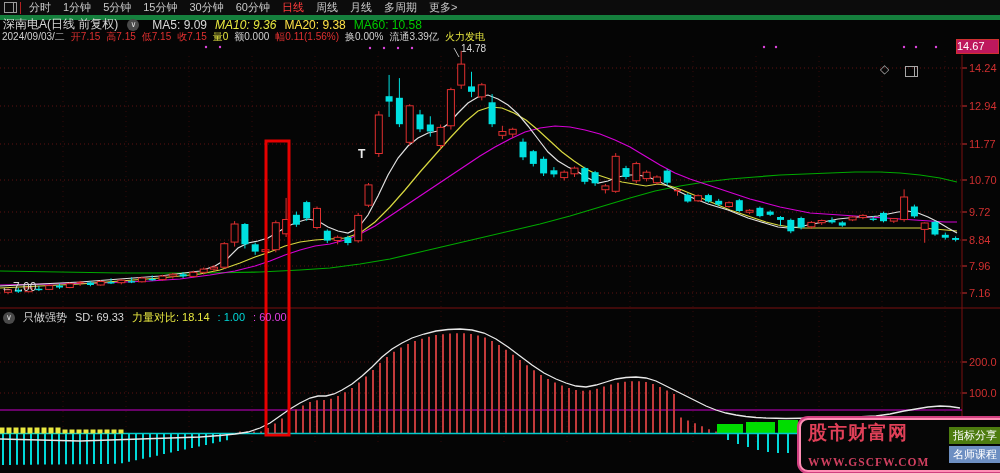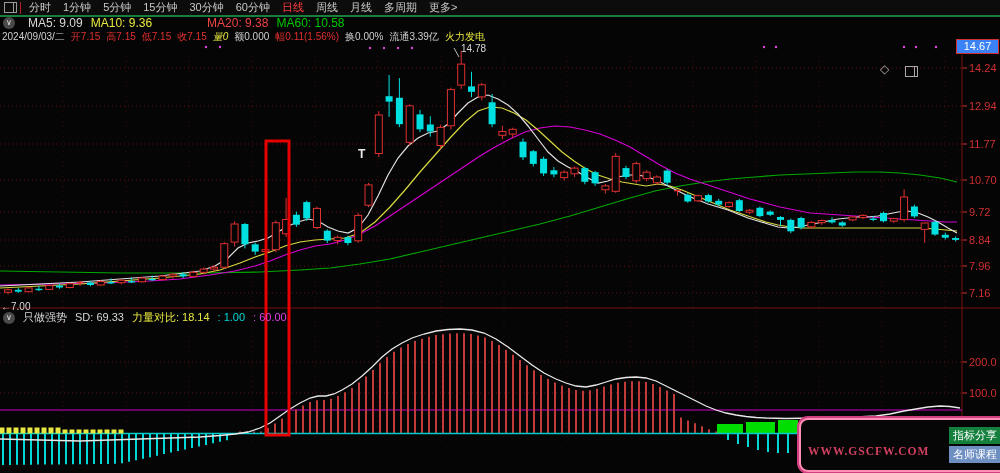--- a/index.html
+++ b/index.html
@@ -1,81 +1,82 @@
 <!DOCTYPE html>
 <html><head>
 <meta charset="utf-8">
 <style>
   html,body{margin:0;padding:0;background:#000;}
   .app{position:relative;width:1000px;height:473px;background:#050505;overflow:hidden;
        font-family:"Liberation Sans",sans-serif;}
   
   .menubar{position:absolute;top:0;left:0;width:1000px;height:15px;background:#0c0c0c;
-           border-bottom:2px solid #15803d;display:flex;align-items:center;font-size:11px;color:#c9c9c9;z-index:30;}
+           border-bottom:5px solid #15803d;display:flex;align-items:center;font-size:11px;color:#c9c9c9;z-index:30;}
   .mitem{padding:0 6px;white-space:nowrap;cursor:default;}
   .mitem.active{color:#ff3c3c;}
   .menu-right{margin-left:auto;display:flex;}
   .menu-right .mitem{border-left:1px solid #5a1010;padding:0 8px;}
   .win-icon{width:11px;height:9px;border:1px solid #9a9a9a;margin:0 3px 0 4px;display:inline-block;position:relative;}
   .win-icon i{position:absolute;right:2px;top:0;bottom:0;width:0;border-left:1px solid #9a9a9a;}
   .sep-strong{width:1px;height:12px;background:#b02020;margin-right:2px;}
   
   .row2{position:absolute;top:16px;left:3px;display:flex;align-items:center;font-size:12px;
         color:#d8d8d8;gap:9px;z-index:30;white-space:nowrap;}
   .row3{position:absolute;top:30px;left:2px;display:flex;font-size:10px;gap:6px;z-index:30;white-space:nowrap;}
   .circle-icon{width:12px;height:12px;border-radius:50%;background:#4a4a4a;color:#e0e0e0;
                font-size:8px;line-height:11px;text-align:center;display:inline-block;}
   
   #chart-svg{position:absolute;top:0;left:0;z-index:10;}
   #chart-svg text{font-family:"Liberation Sans",sans-serif;}
-  .pricebox{position:absolute;left:956px;top:39px;width:41px;height:13px;background:#3b82f6;
-            border:1px solid #d03030;color:#fff;font-size:11px;line-height:13px;text-align:center;z-index:30;}
+  .pricebox{position:absolute;left:956px;top:39px;width:41px;height:13px;background:#be185d;
+            border:1px solid #d03030;color:#fff;font-size:11px;line-height:13px;z-index:30;}
   .t-marker{position:absolute;left:358px;top:147px;color:#e8e8e8;font-size:12px;font-weight:bold;z-index:20;}
   .peak-label{position:absolute;left:461px;top:43px;color:#d8d8d8;font-size:10px;z-index:20;}
-  .left-price{position:absolute;left:1px;top:301px;color:#d8d8d8;font-size:10px;z-index:20;}
+  .left-price{position:absolute;left:1px;top:280px;color:#d8d8d8;font-size:12px;z-index:20;}
   .panel-header{position:absolute;left:3px;top:310px;display:flex;gap:8px;align-items:center;
                 font-size:11px;z-index:20;white-space:nowrap;}
   .diamond-icon{position:absolute;left:880px;top:62px;color:#a8a8a8;font-size:12px;z-index:20;}
   .layout-icon{position:absolute;left:905px;top:66px;width:11px;height:9px;border:1px solid #a8a8a8;z-index:20;}
   .layout-icon i{position:absolute;right:2px;top:0;bottom:0;width:0;border-left:1px solid #a8a8a8;}
   
   .watermark{position:absolute;left:799px;top:418px;width:193px;height:46px;background:#060606;
              border:2px solid #ff8fb5;box-shadow:0 0 0 2px #d04080;border-radius:9px;display:flex;
              align-items:center;justify-content:space-between;padding:2px 7px;z-index:40;}
   .wm-title{color:#e04058;font-size:19px;font-weight:bold;letter-spacing:1px;line-height:22px;}
   .wm-url{color:#d04060;font-size:11.5px;font-weight:bold;font-family:"Liberation Serif",serif;letter-spacing:1px;margin-top:12px;}
   .wm-badge{font-size:11px;color:#fff;padding:1px 4px;margin:2px 0;text-align:center;}
-  .wm-badge-pink{background:#15803d;}
+  .wm-badge-pink{background:#4d7c0f;}
   .wm-badge-blue{background:#6d8fc2;}
 </style>
 </head>
 <body>
 
 <div class="app">
 
   <div class="menubar">
     <span class="win-icon">
         <i></i>
       </span>
     <span class="sep-strong"></span>
     <span id="menu-left"><span class="mitem">分时</span><span class="mitem">1分钟</span><span class="mitem">5分钟</span><span class="mitem">15分钟</span><span class="mitem">30分钟</span><span class="mitem">60分钟</span><span class="mitem active">日线</span><span class="mitem">周线</span><span class="mitem">月线</span><span class="mitem">多周期</span><span class="mitem">更多&gt;</span></span>
   </div>
 
   <div class="row2">
+    <span>深南电A(日线 前复权)</span>
     <span class="circle-icon">∨</span>
-    <span id="ma-values"><span class="mitem" style="color: rgb(216, 216, 216); padding: 0px 4px;">MA5: 9.09</span><span class="mitem" style="color: rgb(232, 232, 64); padding: 0px 4px;">MA10: 9.36</span><span class="mitem" style="color: #ef4444; padding: 0px 4px; margin-left: 47px;">MA20: 9.38</span><span class="mitem" style="color: rgb(0, 200, 0); padding: 0px 4px;">MA60: 10.58</span></span>
+    <span id="ma-values"><span class="mitem" style="color: rgb(216, 216, 216); padding: 0px 4px;">MA5: 9.09</span><span class="mitem" style="color: rgb(232, 232, 64); padding: 0px 4px; font-style: italic;">MA10: 9.36</span><span class="mitem" style="color: #fde047; padding: 0px 4px;">MA20: 9.38</span><span class="mitem" style="color: rgb(0, 200, 0); padding: 0px 4px;">MA60: 10.58</span></span>
   </div>
 
   <div class="row3" id="detail-row">
       <span class="" style="color: rgb(208, 208, 208);">2024/09/03/二</span>
       <span class="" style="color: rgb(224, 48, 48);">开7.15</span>
       <span class="" style="color: rgb(224, 48, 48);">高7.15</span>
       <span class="" style="color: rgb(224, 48, 48);">低7.15</span>
       <span class="" style="color: rgb(224, 48, 48);">收7.15</span>
-      <span class="" style="color: rgb(232, 232, 64); font-style: italic;">量0</span>
+      <span class="" style="color: rgb(232, 232, 64);">量0</span>
       <span class="" style="color: rgb(208, 208, 208);">额0.000</span>
       <span class="" style="color: rgb(224, 48, 48);">幅0.11(1.56%)</span>
       <span class="" style="color: rgb(208, 208, 208);">换0.00%</span>
       <span class="" style="color: rgb(208, 208, 208);">流通3.39亿</span>
       <span class="" style="color: rgb(232, 232, 64);">火力发电</span>
     </div>
 
   <svg id="chart-svg" width="1000" height="473" viewBox="0 0 1000 473">
       <line x1="63" y1="56" x2="63" y2="443" stroke="#360b0b" stroke-width="1" stroke-dasharray="1,4"></line>
       <line x1="126" y1="56" x2="126" y2="443" stroke="#360b0b" stroke-width="1" stroke-dasharray="1,4"></line>
@@ -473,20 +474,21 @@
   <div class="peak-label">14.78</div>
   <div class="left-price">←7.00</div>
 
   <div class="panel-header">
     <span class="circle-icon">∨</span>
     <span id="panel-header-items"><span class="" style="color: rgb(216, 216, 216); margin-right: 8px;">只做强势</span><span class="" style="color: rgb(216, 216, 216); margin-right: 8px;">SD: 69.33</span><span class="" style="color: rgb(232, 232, 64); margin-right: 8px;">力量对比: 18.14</span><span class="" style="color: rgb(0, 216, 216); margin-right: 8px;">: 1.00</span><span class="" style="color: rgb(224, 64, 224); margin-right: 8px;">: 60.00</span></span>
   </div>
 
   <div class="watermark">
     <div class="wm-left">
+      <div class="wm-title">股市财富网</div>
       <div class="wm-url">WWW.GSCFW.COM</div>
     </div>
     <div class="wm-right">
       <div class="wm-badge wm-badge-pink">指标分享</div>
       <div class="wm-badge wm-badge-blue">名师课程</div>
     </div>
   </div>
 
 </div>
 

